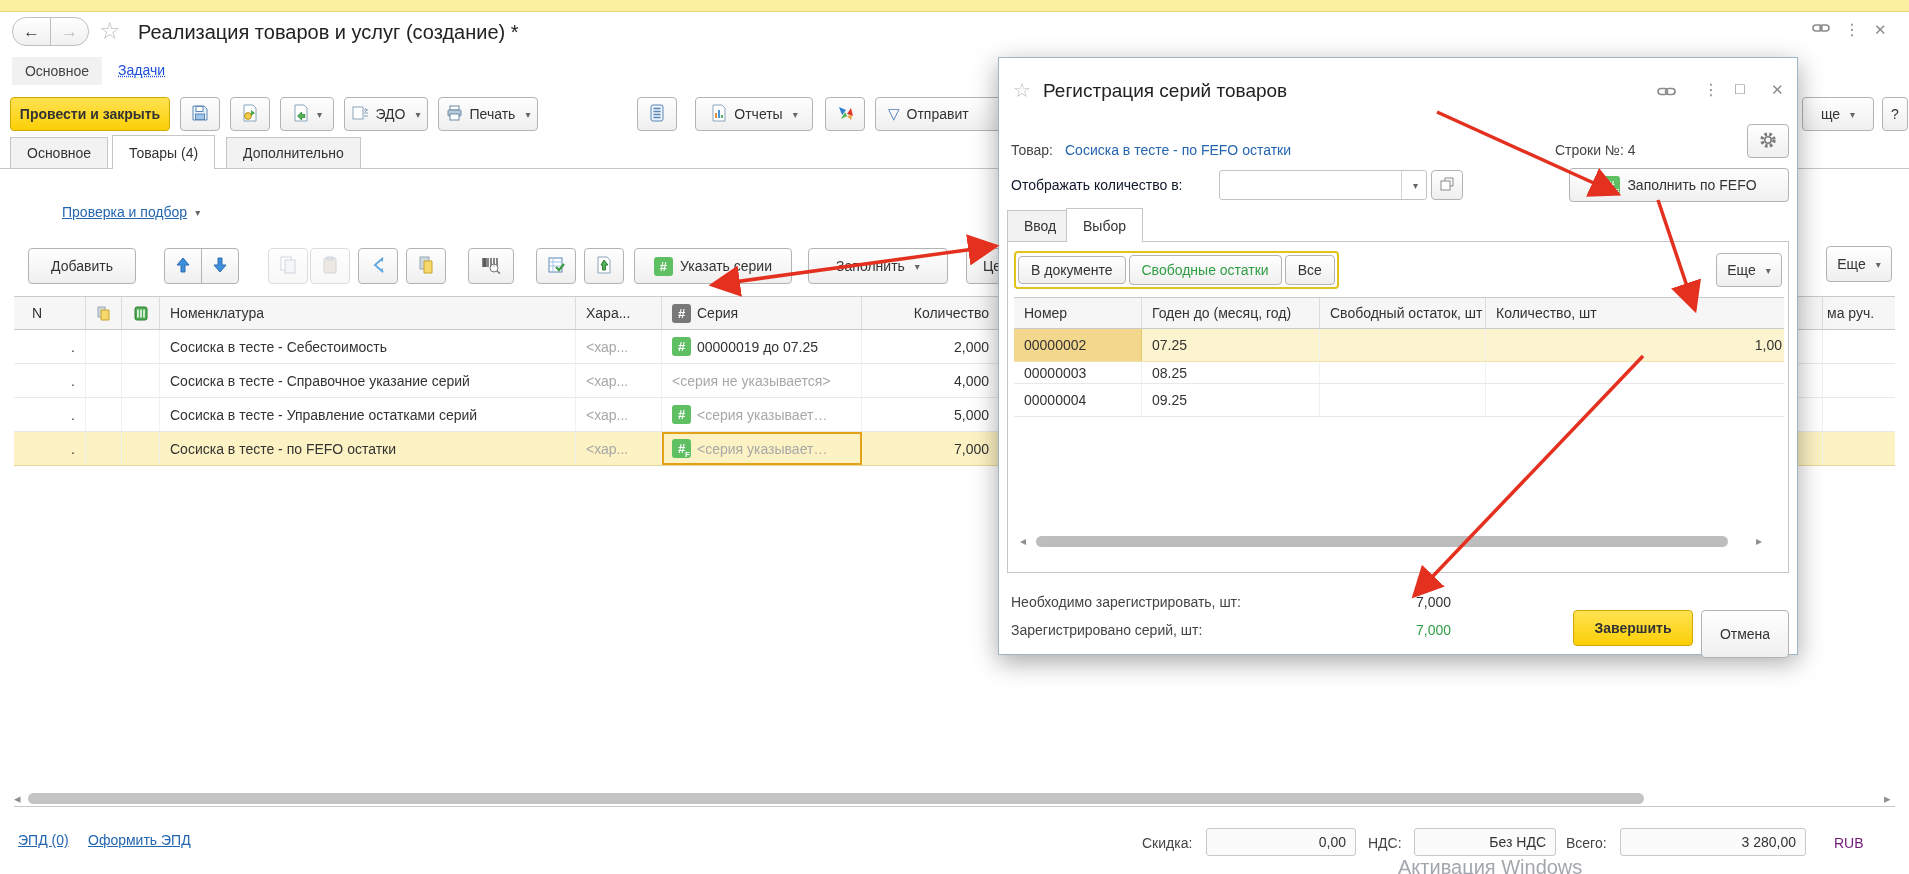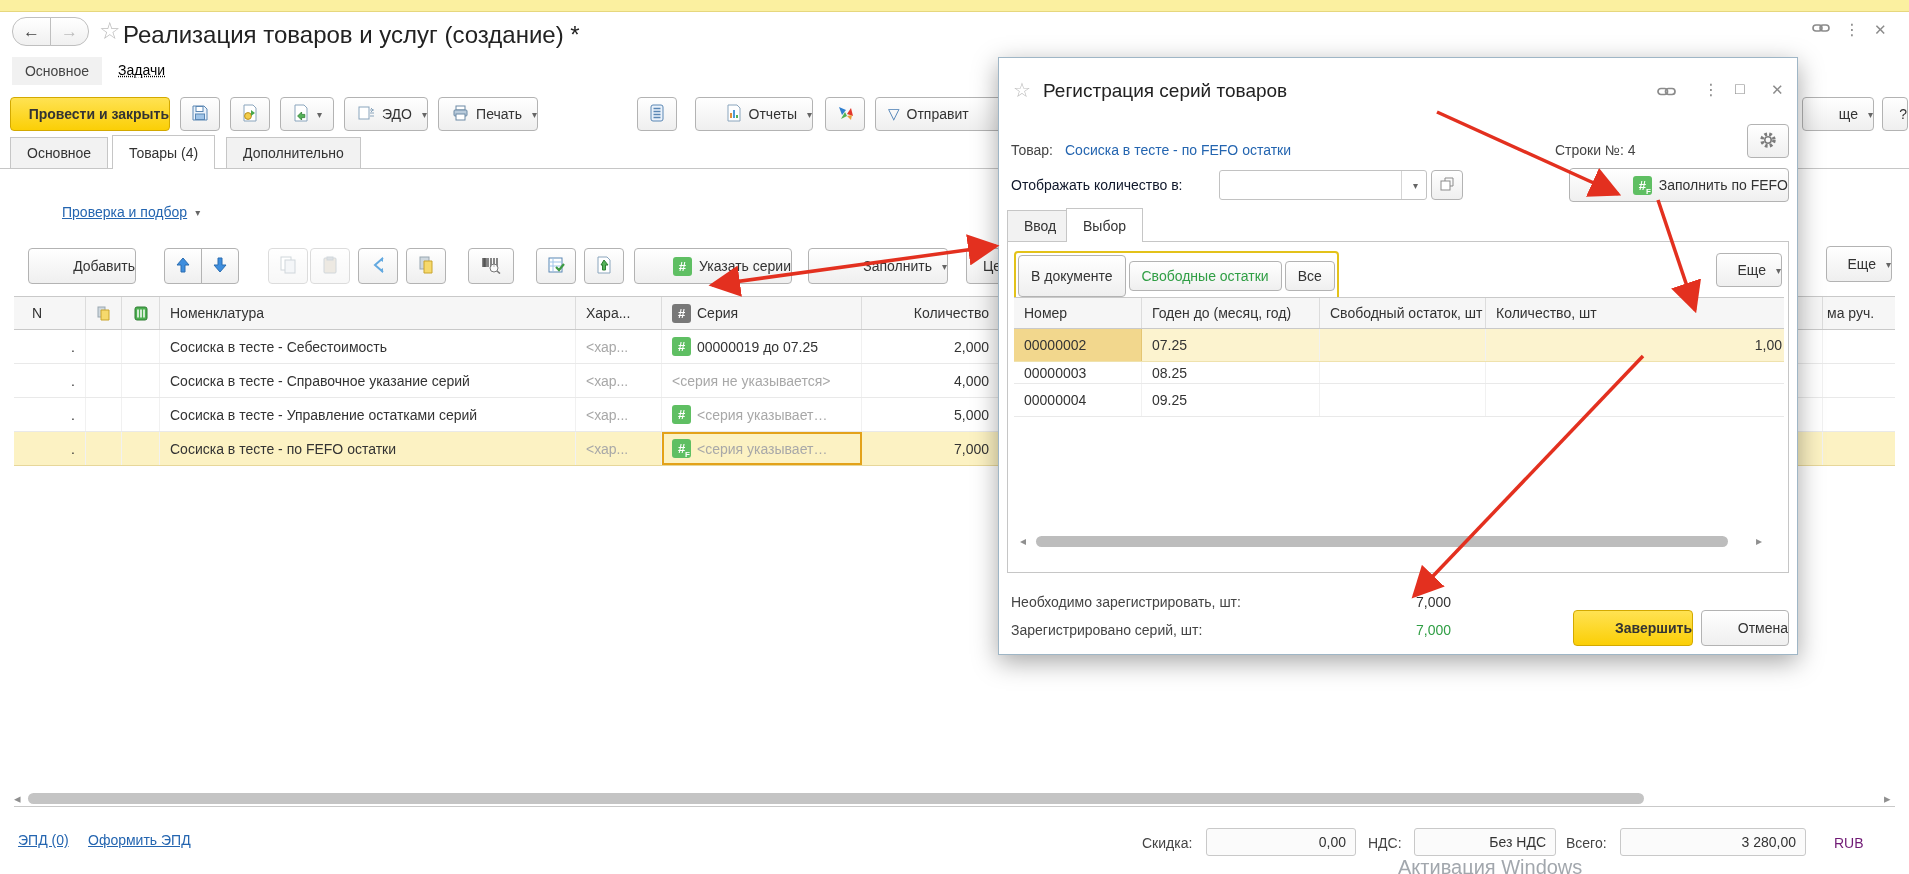--- a/index.html
+++ b/index.html
@@ -1,26 +1,26 @@
 <!DOCTYPE html>
 <html><head>
 <meta charset="utf-8">
 <style>
   html,body{margin:0;padding:0}
   body{width:1909px;height:874px;position:relative;overflow:hidden;background:#fff;
        font-family:"Liberation Sans","DejaVu Sans",sans-serif;font-size:14px;color:#333}
   .abs{position:absolute;box-sizing:border-box}
   .flex{display:flex;align-items:center}
-  .btn{display:flex;align-items:center;justify-content:flex-end;gap:7px;
+  .btn{display:flex;align-items:center;justify-content:center;gap:7px;
        background:linear-gradient(#ffffff,#efefef);border:1px solid #b3b3b3;border-radius:4px;
        color:#333;box-sizing:border-box;cursor:default;white-space:nowrap}
   .btn-yellow{background:linear-gradient(#ffe252,#fbcf06);border:1px solid #d3a900;font-weight:700}
   .dd{font-size:10px;color:#666;margin-left:3px}
   .link{color:#2465b0;text-decoration:underline;cursor:pointer;white-space:nowrap}
-  .link-dotted{color:#000000;text-decoration:underline dotted;cursor:pointer}
+  .link-dotted{color:#1d4ed8;text-decoration:underline dotted;cursor:pointer}
   .tab{position:absolute;height:32px;box-sizing:border-box;border:1px solid #c6c6c6;background:#f2f2f2;
        display:flex;align-items:center;justify-content:center;padding:0 16px;white-space:nowrap}
   .tab.active{background:#fff;height:34px;border-bottom:none;z-index:3}
   .chip{width:19px;height:19px;border-radius:3px;background:#5fbf63;color:#fff;font-weight:700;
         display:inline-flex;align-items:center;justify-content:center;font-size:13px;position:relative;flex:none}
   .chip.dark{background:#787878}
   .chip .sub{position:absolute;right:1px;bottom:-1px;font-size:8px;font-weight:700;line-height:8px}
   .hrow{display:flex;background:#f6f6f6;border-top:1px solid #c9c9c9;border-bottom:1px solid #c9c9c9;height:34px;box-sizing:border-box}
   .hcell{box-sizing:border-box;border-right:1px solid #dcdcdc;display:flex;align-items:center;padding:0 10px;color:#333;overflow:hidden;white-space:nowrap}
   .trow{display:flex;height:34px;border-bottom:1px solid #e9e9e9;box-sizing:border-box}
@@ -53,21 +53,21 @@
   <span style="font-size:15px">✕</span>
 </div>
 
 <div class="abs" style="left:12px;top:17px;width:39px;height:29px;background:linear-gradient(#fff,#f0f0f0);border:1px solid #bfbfbf;border-radius:14px 0 0 14px;display:flex;align-items:center;justify-content:center">
   <span style="color:#444;font-size:17px">←</span>
 </div>
 <div class="abs" style="left:50px;top:17px;width:39px;height:29px;background:linear-gradient(#fff,#f0f0f0);border:1px solid #bfbfbf;border-radius:0 14px 14px 0;display:flex;align-items:center;justify-content:center">
   <span style="color:#bdbdbd;font-size:17px">→</span>
 </div>
 <span class="abs" style="left:99px;top:17px;font-size:24px;color:#bdbdbd">☆</span>
-<div class="abs" style="left:123px;top:21px;font-size:24px;color:#222;white-space:nowrap">Реализация товаров и услуг (создание) *</div>
+<div class="abs" style="left:138px;top:21px;font-size:20px;color:#222;white-space:nowrap">Реализация товаров и услуг (создание) *</div>
 
 <div class="abs flex" style="left:12px;top:57px;width:90px;height:28px;background:#f1f1f1;justify-content:center;color:#444">
   <span>Основное</span>
 </div>
 <span class="abs link-dotted" style="left:118px;top:62px">Задачи</span>
 
 <div class="abs btn btn-yellow" style="left:10px;top:97px;width:160px;height:34px">
   <span>Провести и закрыть</span>
 </div>
 <div class="abs iconbtn" style="left:180px;top:97px;width:40px;height:34px">
@@ -468,21 +468,21 @@
   <div class="tab" style="left:8px;top:152px;height:32px">
     <span>Ввод</span>
   </div>
   <div class="tab active" style="left:67px;top:150px;height:34px">
     <span>Выбор</span>
   </div>
 
   <div class="abs" style="left:8px;top:183px;width:782px;height:332px;border:1px solid #c6c6c6;background:#fff">
 
     <div class="abs flex" style="left:6px;top:9px;border:2px solid #e3c21a;border-radius:4px;padding:2px;gap:3px">
-      <div class="btn" style="height:42px;padding:6px 12px">
+      <div class="btn" style="height:28px;padding:6px 12px">
         <span>В документе</span>
       </div>
       <div class="btn" style="height:30px;padding:0 12px;color:#2f9e44">
         <span>Свободные остатки</span>
       </div>
       <div class="btn" style="height:30px;padding:0 12px">
         <span>Все</span>
       </div>
     </div>
     <div class="btn abs" style="left:708px;top:11px;width:66px;height:34px">
@@ -549,21 +549,21 @@
   </div>
 
   <span class="abs" style="left:12px;top:536px;color:#444">Необходимо зарегистрировать, шт:</span>
   <span class="abs" style="left:380px;top:536px;width:72px;text-align:right;display:inline-block">7,000</span>
   <span class="abs" style="left:12px;top:564px;color:#444">Зарегистрировано серий, шт:</span>
   <span class="abs" style="left:380px;top:564px;width:72px;text-align:right;display:inline-block;color:#2f9e44">7,000</span>
 
   <div class="abs btn btn-yellow" style="left:574px;top:552px;width:120px;height:36px">
     <span>Завершить</span>
   </div>
-  <div class="abs btn" style="left:702px;top:552px;width:88px;height:36px">
+  <div class="abs btn" style="left:702px;top:552px;width:88px;height:48px">
     <span>Отмена</span>
   </div>
 </div>
 
 <svg class="abs" style="left:0;top:0;z-index:50;pointer-events:none" width="1909" height="874" viewBox="0 0 1909 874">
   <defs>
     <marker id="ah" markerWidth="10" markerHeight="9" refX="8" refY="4.5" orient="auto-start-reverse">
       <path d="M0,0 L9,4.5 L0,9 z" fill="#e3301f"></path>
     </marker>
   </defs>

